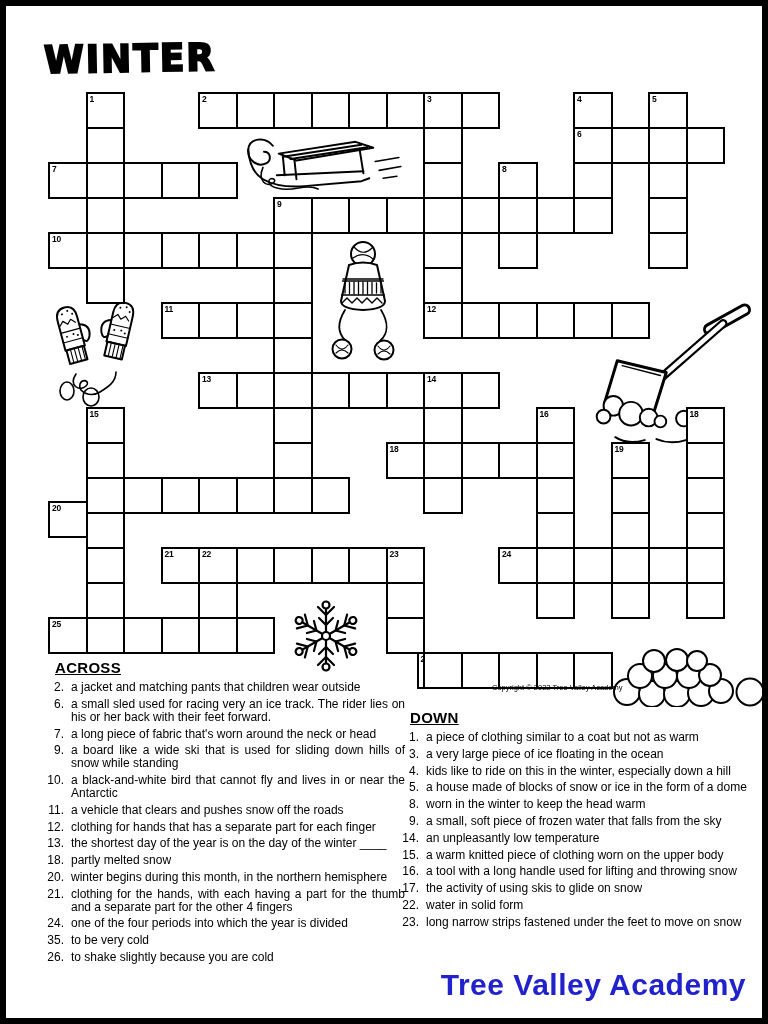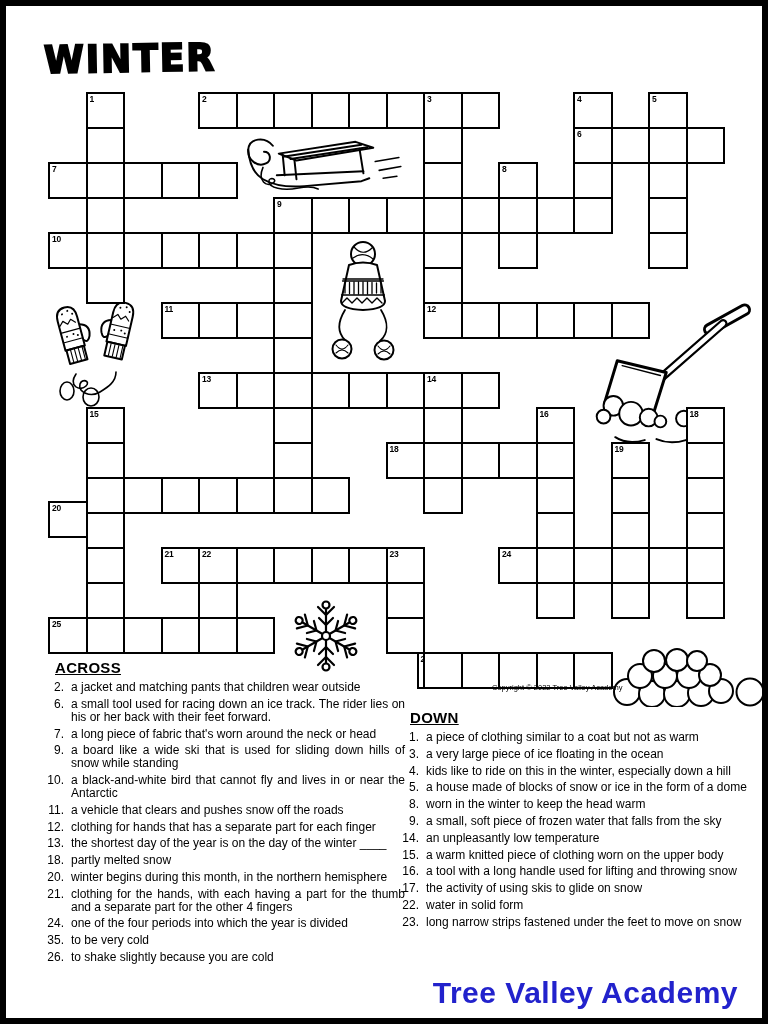--- a/index.html
+++ b/index.html
@@ -38,21 +38,21 @@
   .clues .num{
     flex:0 0 24px;text-align:right;margin-right:7px;
     font-size:12px;line-height:12.9px;
   }
   .clues .txt{flex:1;font-size:12px;line-height:12.9px;text-align:justify;}
   .across{left:40px;top:659px;width:365px;}
   .down{left:395px;top:709px;width:370px;}
   .down .txt{text-align:left;}
   .copyright{position:absolute;left:492px;top:683px;font-size:7.5px;line-height:9px;z-index:3;}
   .footer-logo{
-    position:absolute;right:22px;top:968px;margin:8px;
+    position:absolute;right:22px;top:968px;margin:0;
     font-size:30px;font-weight:bold;letter-spacing:0.5px;z-index:4;
   }
   svg{display:block;}
 </style>
 </head>
 <body>
 
 <div class="frame"></div>
 
 <h1 class="title">WINTER</h1>
@@ -370,21 +370,21 @@
 
 <section class="clues across">
   <h2>ACROSS</h2>
   <ol>
       <li>
         <span class="num">2.</span>
         <span class="txt">a jacket and matching pants that children wear outside</span>
       </li>
       <li>
         <span class="num">6.</span>
-        <span class="txt">a small tool used for racing down an ice track.  The rider lies on his or her back with their feet forward.</span>
+        <span class="txt">a small sled used for racing very an ice track.  The rider lies on his or her back with their feet forward.</span>
       </li>
       <li>
         <span class="num">7.</span>
         <span class="txt">a long piece of fabric that's worn around the neck or head</span>
       </li>
       <li>
         <span class="num">9.</span>
         <span class="txt">a board like a wide ski that is used for sliding down hills of snow while standing</span>
       </li>
       <li>

